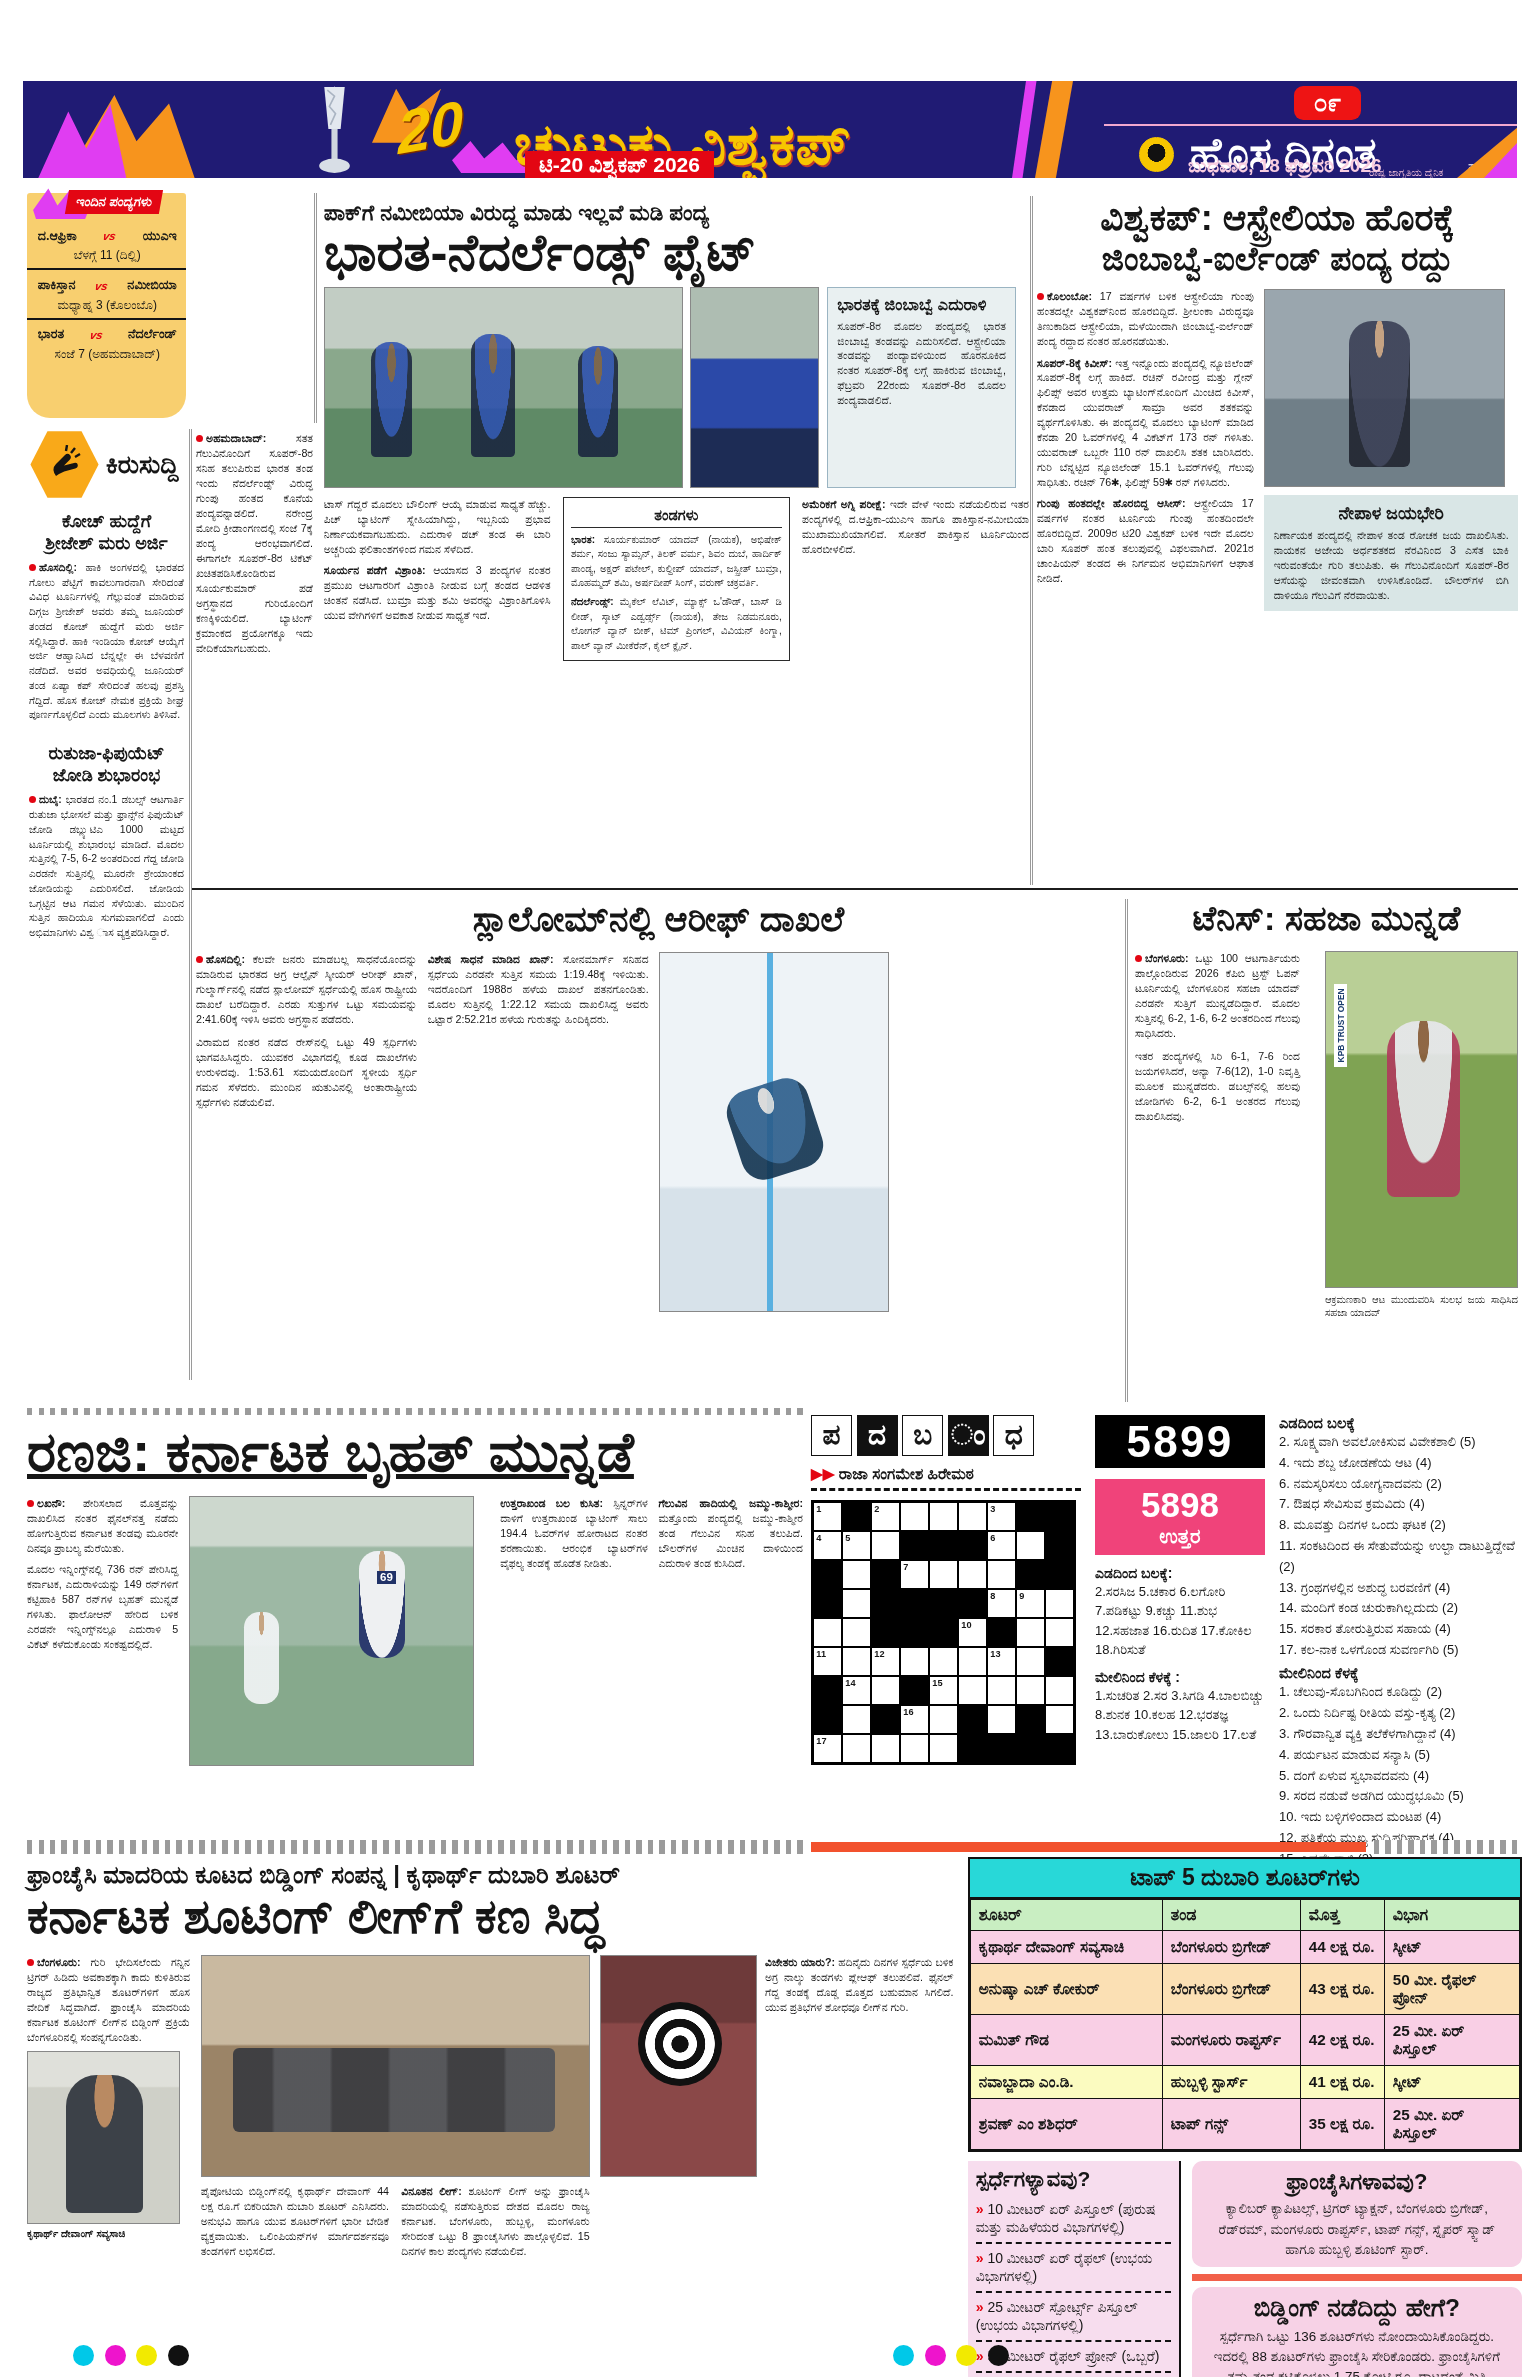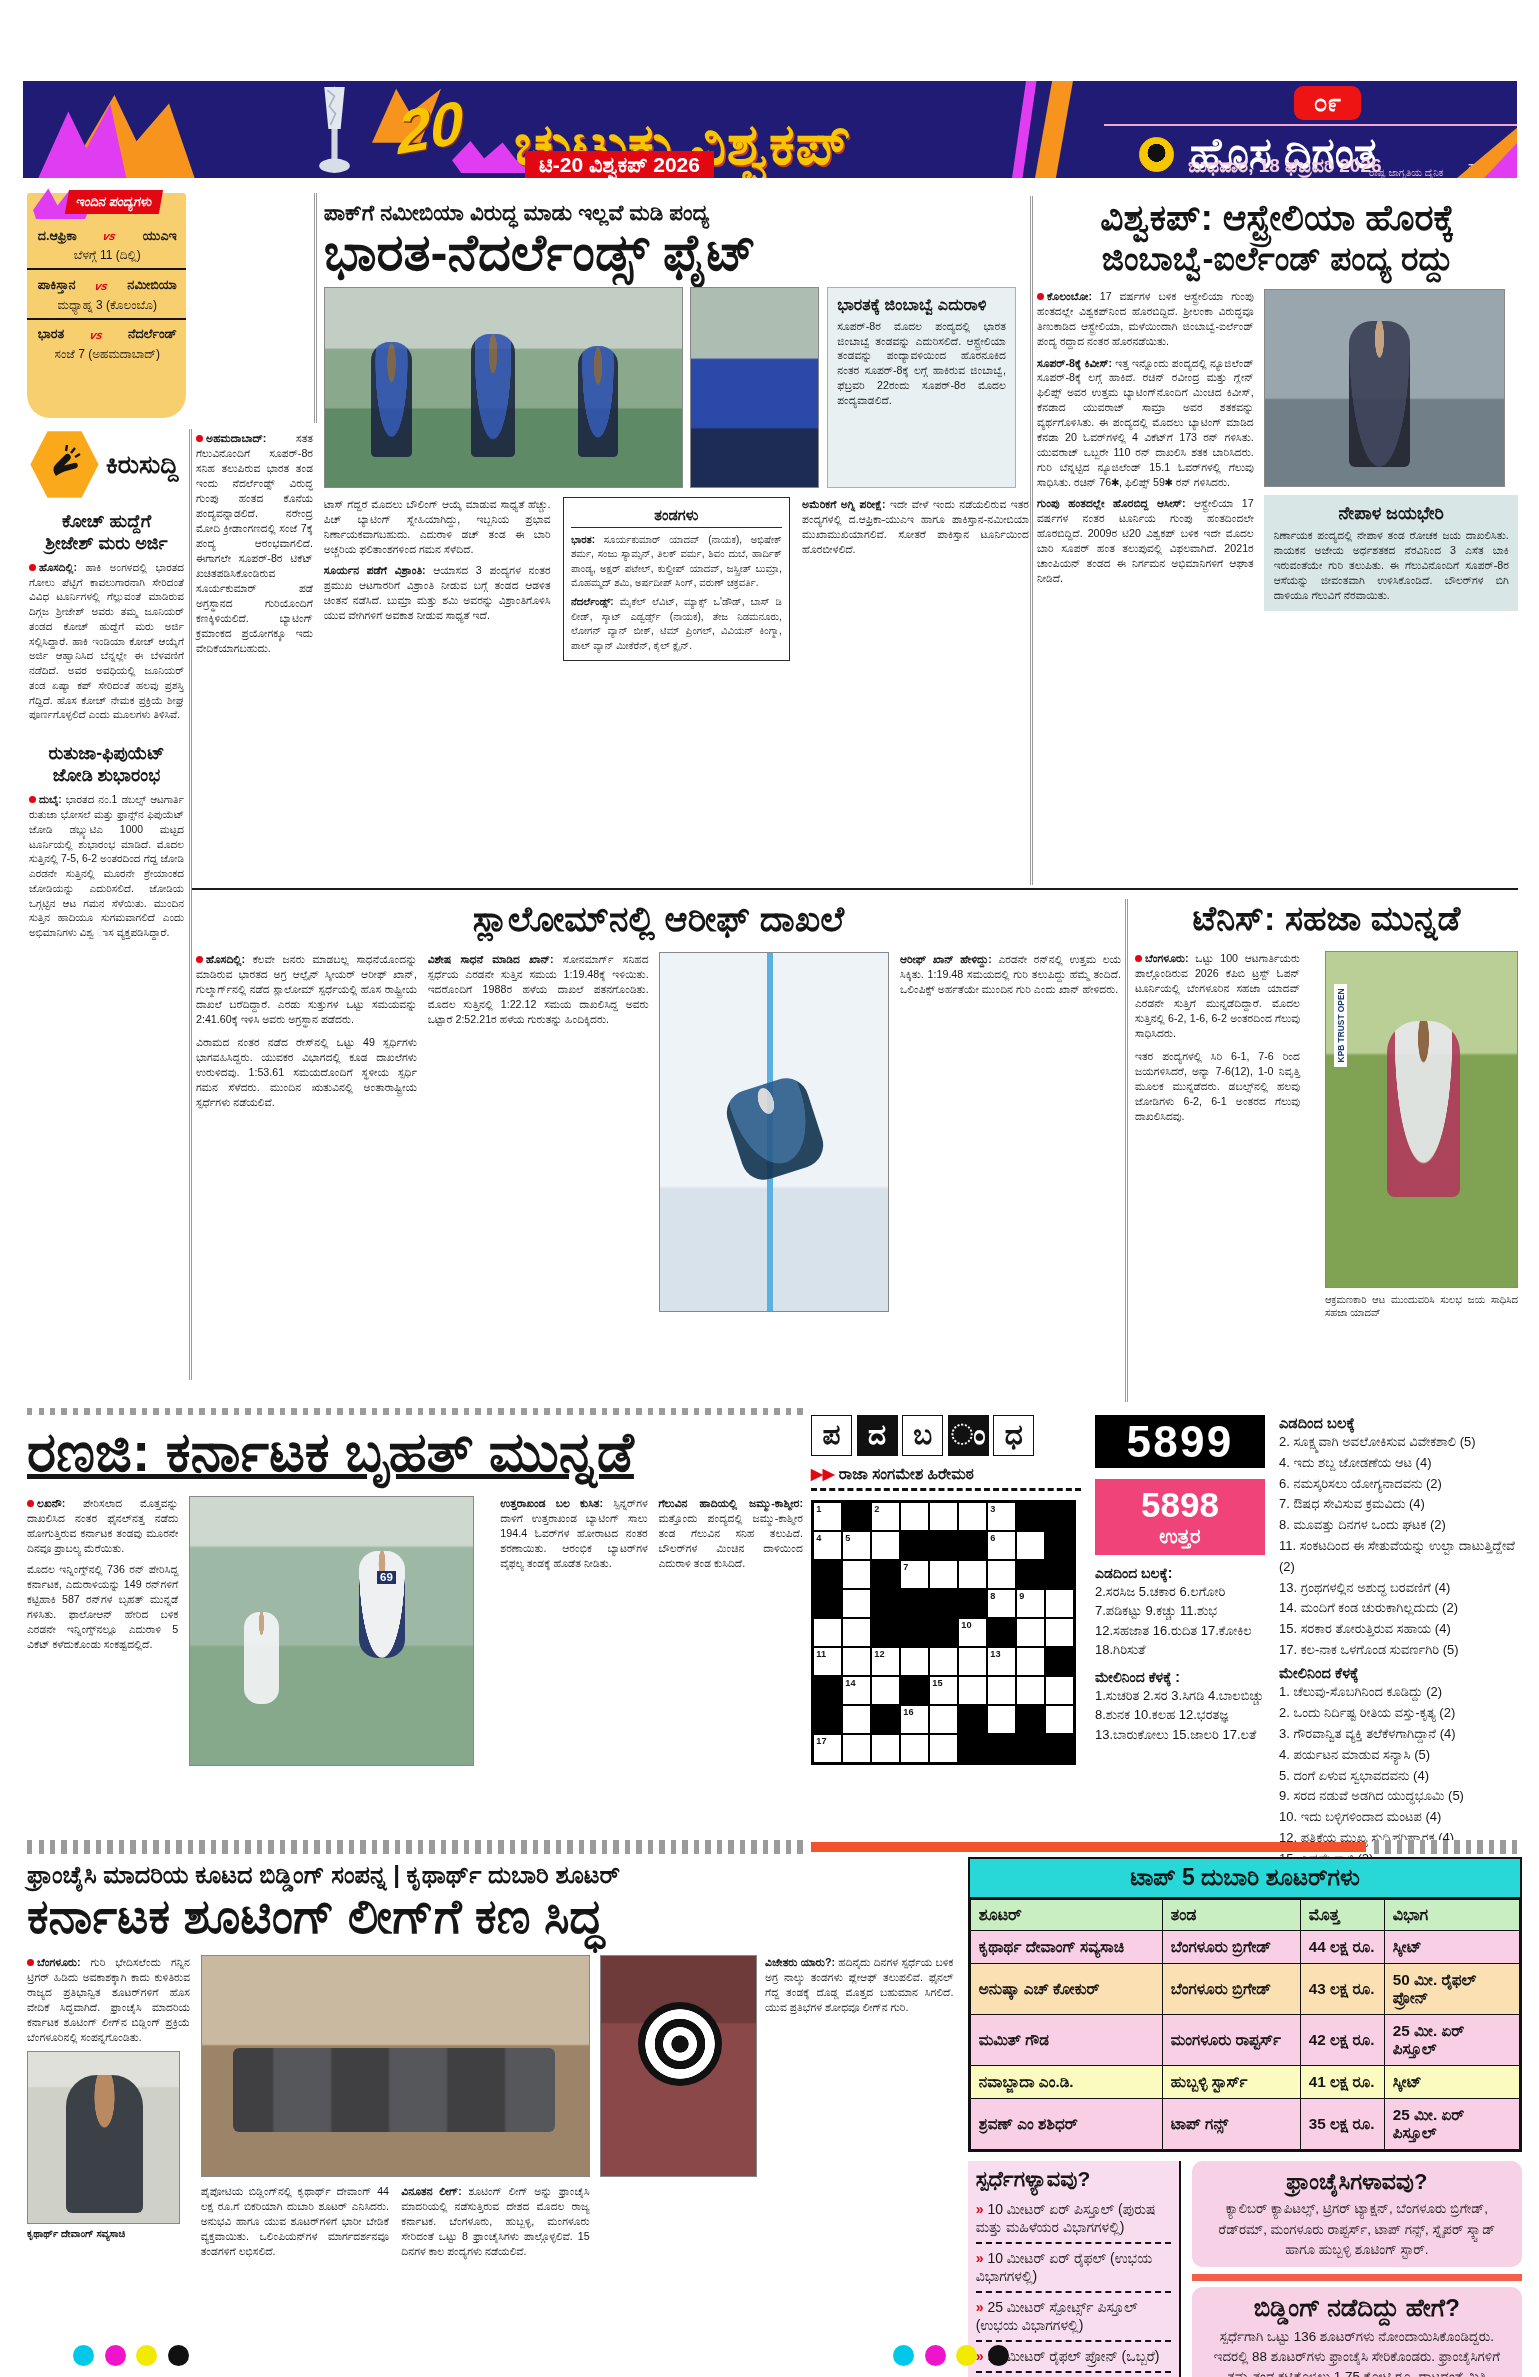--- a/index.html
+++ b/index.html
@@ -304,26 +304,20 @@
         <p class="body-txt just">
           <b class="sub-b">ವಿಶೇಷ ಸಾಧನೆ ಮಾಡಿದ ಖಾನ್:</b>
           <span>ಸೋನಮಾರ್ಗ್ ಸನಿಹದ ಸ್ಪರ್ಧೆಯ ಎರಡನೇ ಸುತ್ತಿನ ಸಮಯ 1:19.48ಕ್ಕೆ ಇಳಿಯಿತು. ಇದರೊಂದಿಗೆ 1988ರ ಹಳೆಯ ದಾಖಲೆ ಪತನಗೊಂಡಿತು. ಮೊದಲ ಸುತ್ತಿನಲ್ಲಿ 1:22.12 ಸಮಯ ದಾಖಲಿಸಿದ್ದ ಅವರು ಒಟ್ಟಾರೆ 2:52.21ರ ಹಳೆಯ ಗುರುತನ್ನು ಹಿಂದಿಕ್ಕಿದರು.</span>
         </p>
       </div>
       <div style="width:230px;">
         <div class="photo" style="width:230px; height:360px; background:linear-gradient(180deg,#eef3f7 0 65%,#d7e2ea 66% 100%);">
           <div style="position:absolute; left:107px; top:0; width:6.1px; height:360px; background:#5ab0e0;"></div>
           <div style="position:absolute; left:73px; top:130px; width:84px; height:92px; background:radial-gradient(ellipse at 50% 18%,#d8d8d8 0 12%,#2a5c8a 13% 60%,#10324f 61% 100%); border-radius:23px; transform:rotate(-18deg); opacity:.9;"></div>
         </div>
-      </div>
-      <div style="width:221px;">
-        <p class="body-txt just">
-          <b class="sub-b">ಆರೀಫ್ ಖಾನ್ ಹೇಳಿದ್ದು:</b>
-          <span>ಎರಡನೇ ರನ್‌ನಲ್ಲಿ ಉತ್ತಮ ಲಯ ಸಿಕ್ಕಿತು. 1:19.48 ಸಮಯದಲ್ಲಿ ಗುರಿ ತಲುಪಿದ್ದು ಹೆಮ್ಮೆ ತಂದಿದೆ. ಒಲಿಂಪಿಕ್ಸ್ ಅರ್ಹತೆಯೇ ಮುಂದಿನ ಗುರಿ ಎಂದು ಖಾನ್ ಹೇಳಿದರು.</span>
-        </p>
       </div>
     </div>
   </div>
 
   <div class="abs vrule" style="left:1125px; top:899px; height:503px;"></div>
 
   <div class="abs" style="left:1135px; top:899px; width:383px; height:503px;">
     <div class="headline-m" style="font-size:34px;">ಟೆನಿಸ್: ಸಹಜಾ ಮುನ್ನಡೆ</div>
     <div style="display:flex; gap:25px; margin-top:12.3px;">
       <div style="width:181px;">

